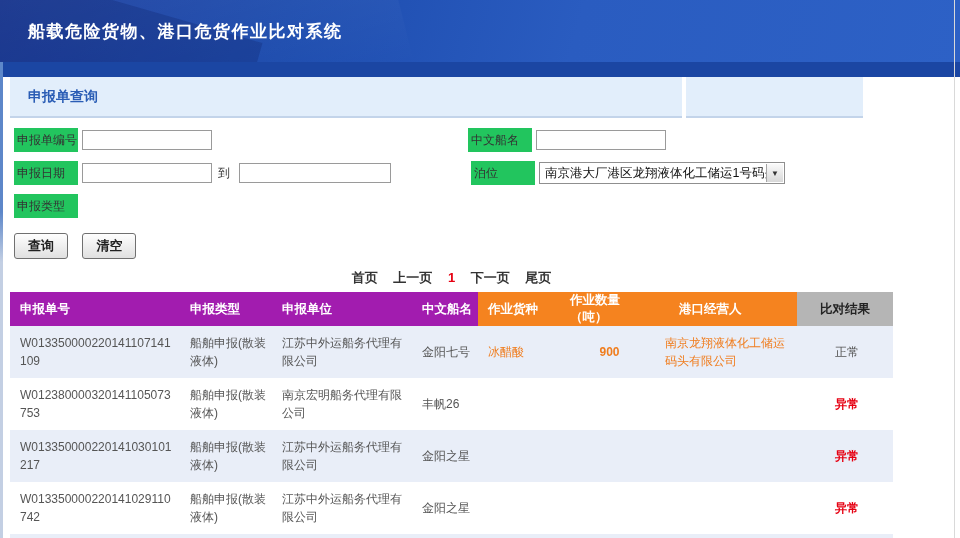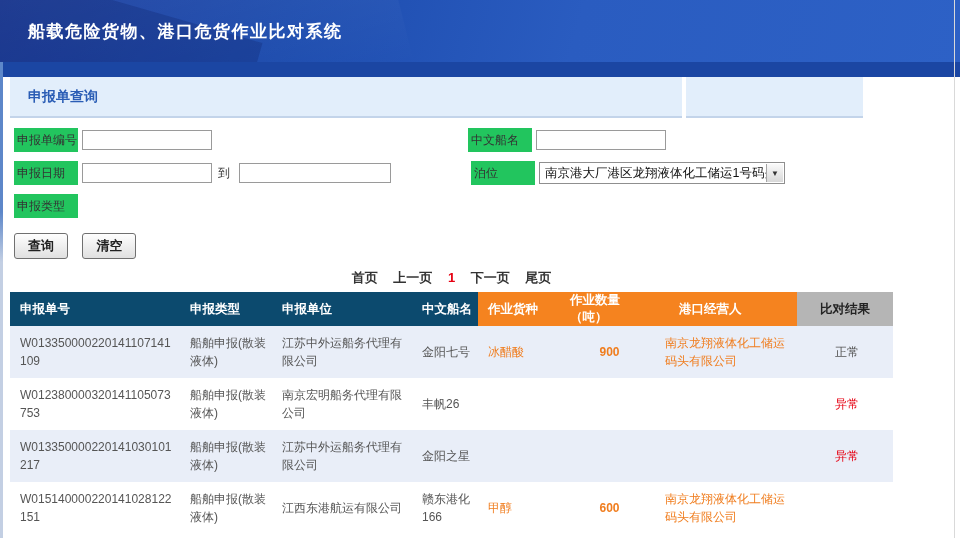--- a/index.html
+++ b/index.html
@@ -61,32 +61,32 @@
 
   
   .pagination { width:883px; margin:10px 0 5px 10px; text-align:center; font-size:13px;
             font-weight:bold; color:#333; }
   .pagination span { margin:0 6px; cursor:pointer; }
   .pagination .current { color:#e60012; cursor:default; }
 
   
   table.results { margin-left:10px; width:883px; border-collapse:collapse; font-size:12px; color:#555; table-layout:fixed; }
   .results th { height:27px; font-size:12.5px; font-weight:bold; color:#fff; text-align:left; padding-left:10px; }
-  .results th.h-blue { background:#0c4a6e; }
+  .results th.h-blue { background:#a21caf; }
   .results th.h-orange { background:#f5831f; }
   .results th.h-gray { background:#b5b5b5; color:#222; text-align:center; padding-left:0; }
   .results th.h-op { padding-left:24px; }
   .results td { padding:8px 6px 8px 10px; vertical-align:middle; line-height:1.5; word-break:break-all; }
   .results tbody tr:nth-child(odd) { background:#e9eef8; }
   .results tbody tr:nth-child(even) { background:#fff; }
   td.cargo, td.operator { color:#f07d1e; }
   td.qty { text-align:center; color:#f07d1e; font-weight:bold; }
   td.result { text-align:center; }
   .result-normal { color:#555; }
-  .result-abnormal { color:#e60012; font-weight:normal; }
+  .result-abnormal { color:#e60012; font-weight:bold; }
 </style>
 </head>
 <body>
 
 <div class="left-edge"></div>
 
 <header class="topbar">
   <div class="app-title">船载危险货物、港口危货作业比对系统</div>
 </header>
 
@@ -182,20 +182,30 @@
       <td>W013350000220141030101217</td>
       <td>船舶申报(散装液体)</td>
       <td>江苏中外运船务代理有限公司</td>
       <td>金阳之星</td>
       <td class="cargo"></td>
       <td class="qty"></td>
       <td class="operator"></td>
       <td class="result"><span class="result-abnormal">异常</span></td>
     </tr>
     <tr>
+      <td>W013350000220141029110742</td>
+      <td>船舶申报(散装液体)</td>
+      <td>江苏中外运船务代理有限公司</td>
+      <td>金阳之星</td>
+      <td class="cargo"></td>
+      <td class="qty"></td>
+      <td class="operator"></td>
+      <td class="result"><span class="result-abnormal">异常</span></td>
+    </tr>
+    <tr>
       <td>W015140000220141028122151</td>
       <td>船舶申报(散装液体)</td>
       <td>江西东港航运有限公司</td>
       <td>赣东港化166</td>
       <td class="cargo">甲醇</td>
       <td class="qty">600</td>
       <td class="operator">南京龙翔液体化工储运码头有限公司</td>
       <td class="result"></td>
     </tr>
   </tbody>

